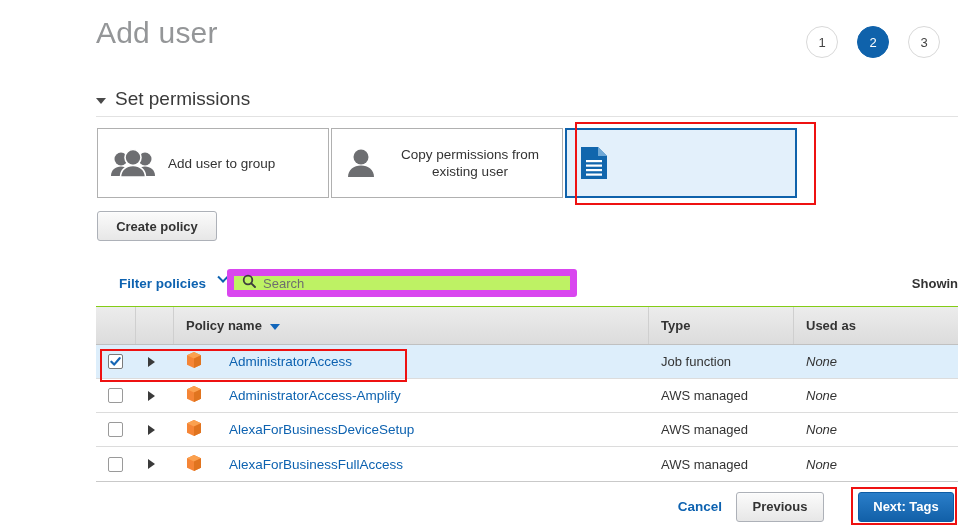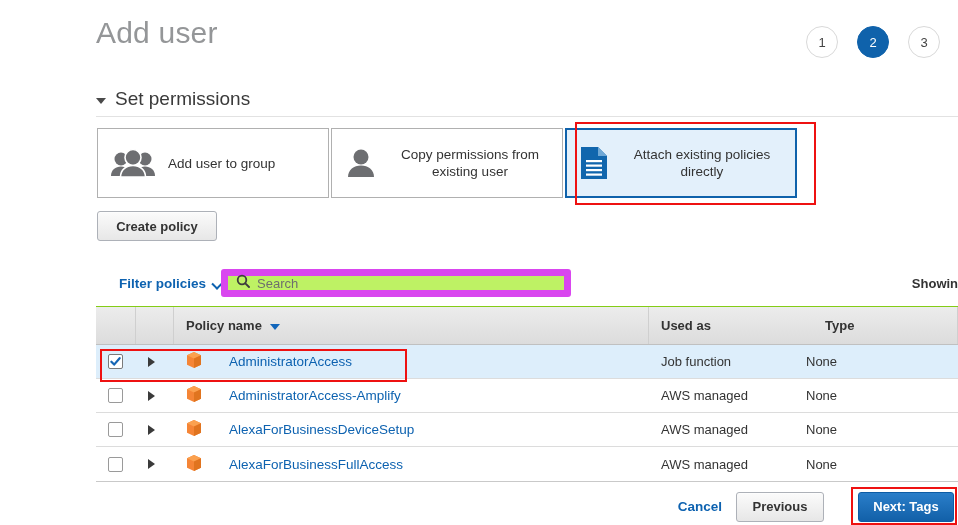--- a/index.html
+++ b/index.html
@@ -143,22 +143,22 @@
   
   .filter-row {
     position: absolute;
     left: 96px; top: 262px;
     width: 862px; height: 42px;
     display: flex;
     align-items: center;
   }
   .filter-link {
     display: flex;
-    align-items: flex-end;
-    gap: 7px;
+    align-items: flex-start;
+    gap: 13px;
     color: #0d62b0;
     font-size: 13.5px;
     font-weight: bold;
     margin-left: 12px;
     cursor: pointer;
     padding-left: 11px;
   }
   .chev-sm {
     width: 8px; height: 8px;
     border-right: 2px solid #0d62b0;
@@ -242,20 +242,21 @@
     color: #333;
     padding-left: 12px;
   }
   .cell-name { gap: 27px; }
   .policy-link {
     color: #0d62b0;
     font-size: 13.5px;
     cursor: pointer;
   }
   .used-none {
+    font-style: italic;
     color: #8a8a8a;
     text-align: center;
   }
 
   .cb {
     width: 15px; height: 15px;
     border: 1px solid #9a9a9a;
     border-radius: 2px;
     background: #ffffff;
     display: flex;
@@ -364,21 +365,20 @@
           <path d="M2 1h17l9 9v23H2z" fill="#1166ad"></path>
           <path d="M19 1l9 9h-9z" fill="#6fa8d6"></path>
           <g fill="#ffffff">
             <rect x="7" y="14" width="16" height="2.2"></rect>
             <rect x="7" y="18.5" width="16" height="2.2"></rect>
             <rect x="7" y="23" width="16" height="2.2"></rect>
             <rect x="7" y="27.5" width="16" height="2.2"></rect>
           </g>
         </svg>
       </span>
-      <span class="card-label">Attach existing policies directly</span>
     </div>
   </div>
   <div class="annot-card"></div>
 
   <div class="btn btn-gray create-policy">Create policy</div>
 
   <div class="filter-row">
     <div class="filter-link">
       <span>Filter policies</span>
       <span class="chev-sm"></span>
@@ -396,22 +396,22 @@
   </div>
 
   <div class="table">
     <div class="thead">
       <div class="th col-check"></div>
       <div class="th col-exp"></div>
       <div class="th col-name">
         <span>Policy name</span>
         <span class="sort-arrow"></span>
       </div>
+      <div class="th col-type">Type</div>
       <div class="th col-used">Used as</div>
-      <div class="th col-type">Type</div>
     </div>
 
     <div class="trow selected">
       <div class="td col-check">
         <span class="cb checked">
           <svg class="tick" viewBox="0 0 12 12">
             <path d="M1.5 6.2l3 3.2L10.5 2.4" fill="none" stroke="#1566b5" stroke-width="2.4" stroke-linecap="round" stroke-linejoin="round"></path>
           </svg>
         </span>
       </div>

